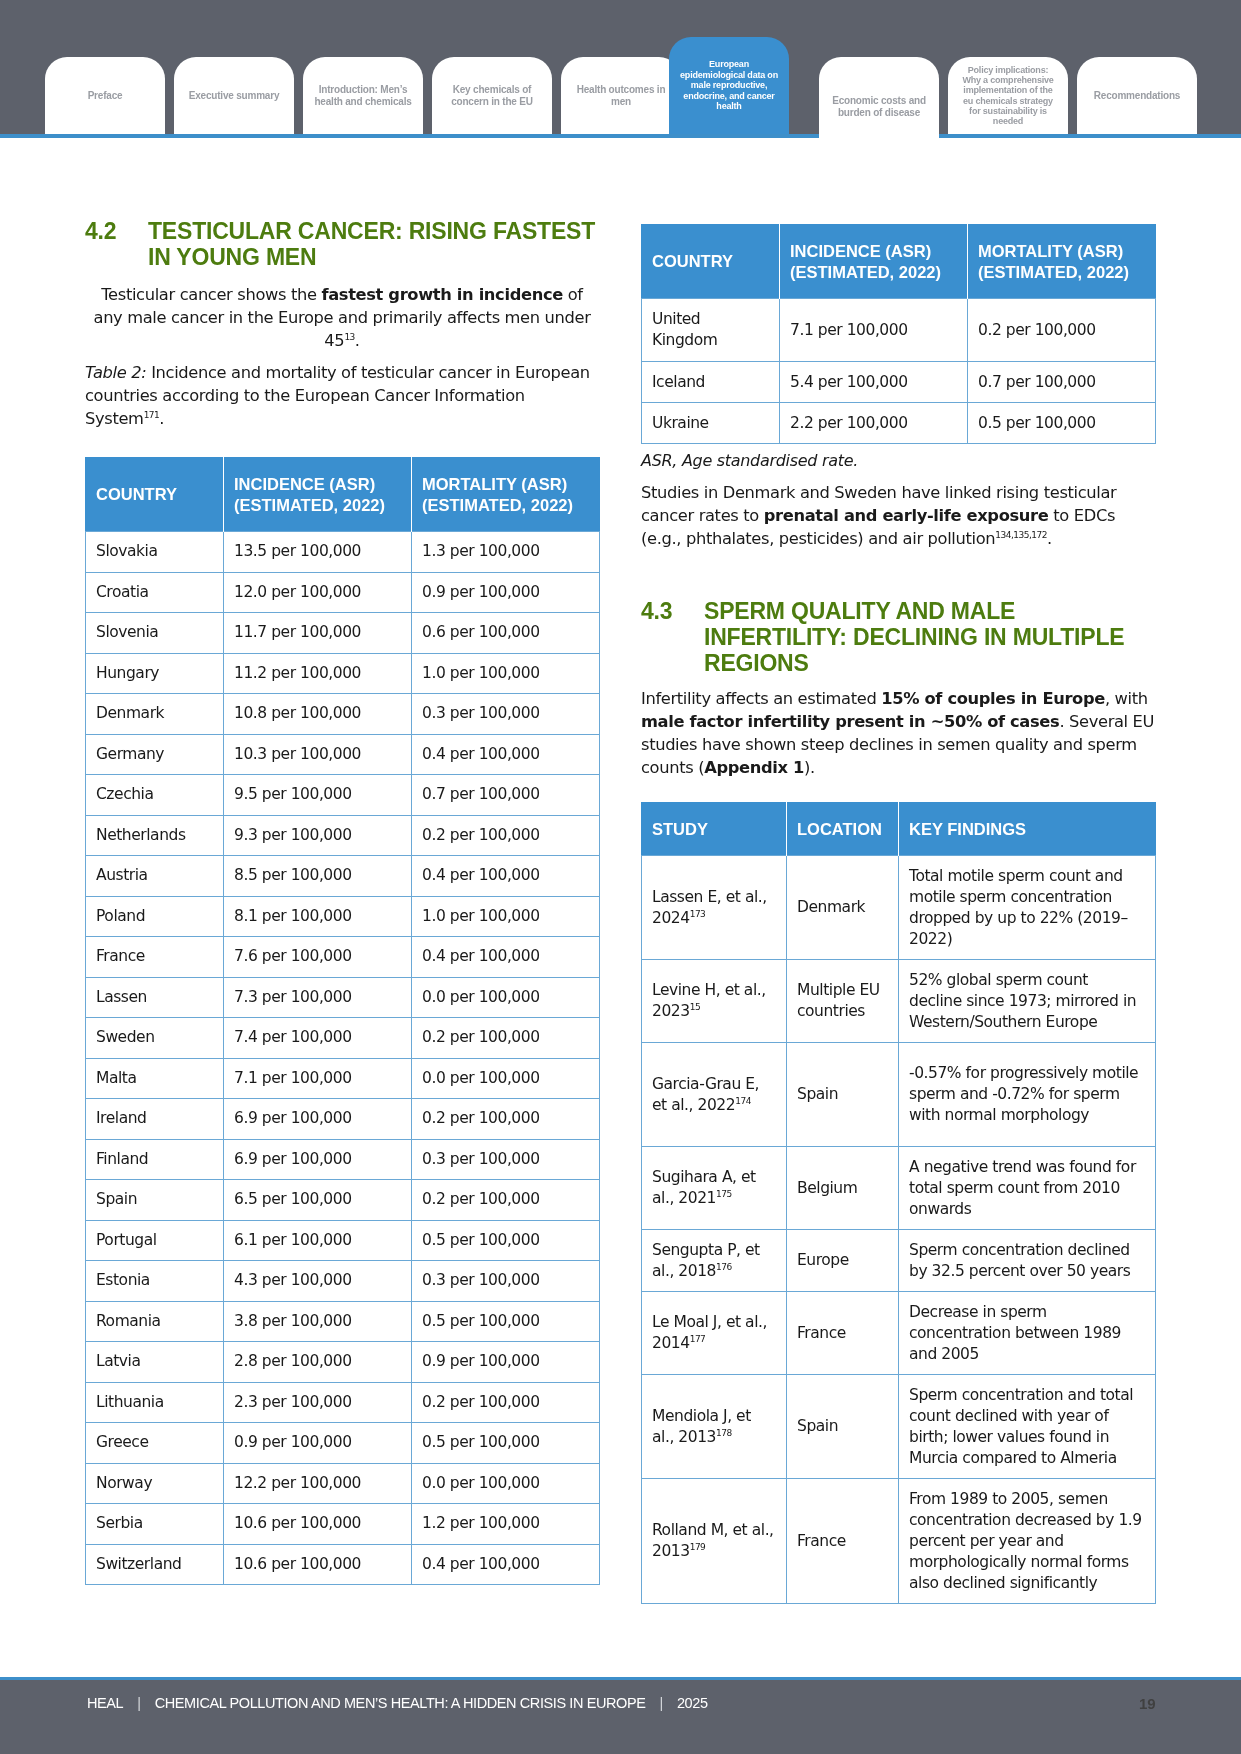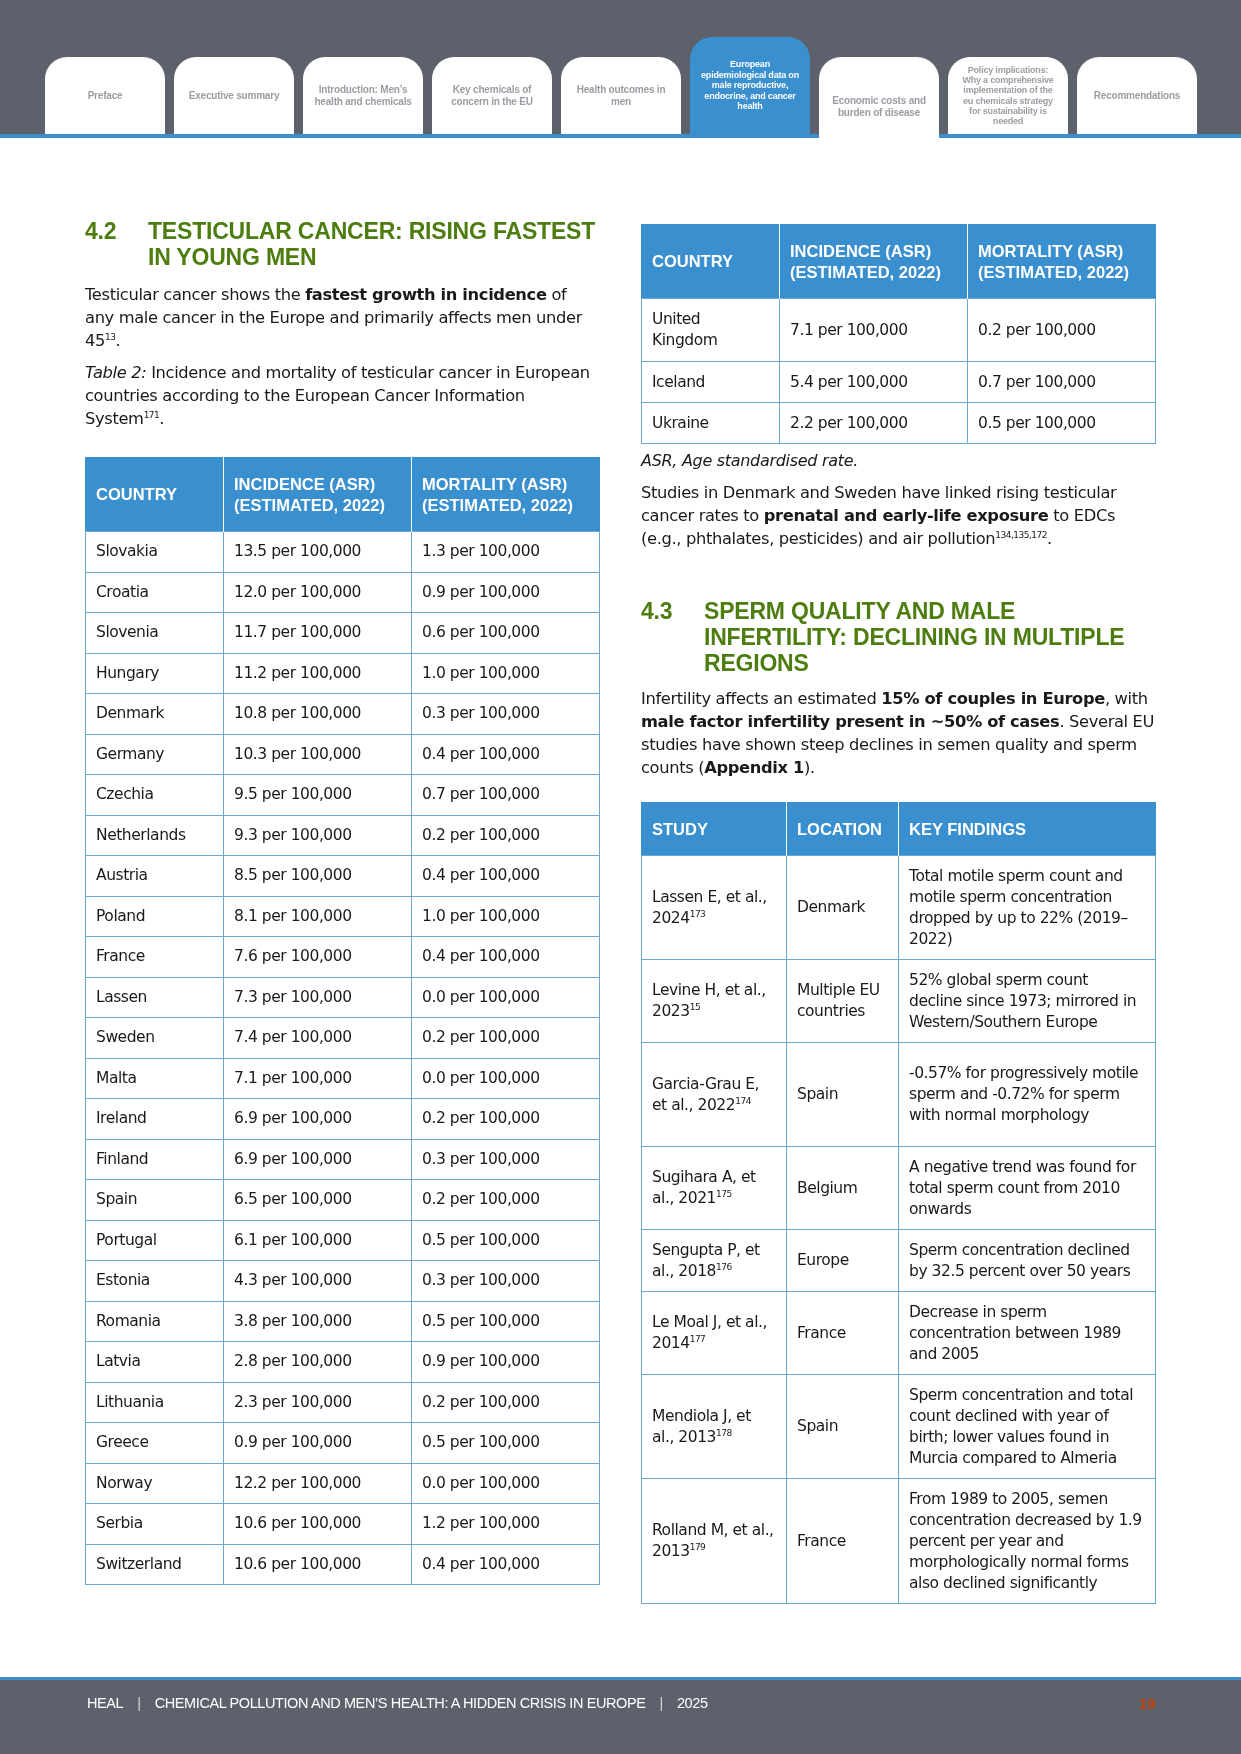--- a/index.html
+++ b/index.html
@@ -44,21 +44,21 @@
     .t3 th { height: 53px; }
     .t3 td { font-size: 15.5px; line-height: 21px; }
 
     .caption-note { font-family: "DejaVu Sans", sans-serif; font-style: italic; font-size: 16px; line-height: 22px; margin-top: 6px; letter-spacing: -0.3px; }
 
     
     .footer-line { position: absolute; left: 0; top: 1677px; width: 1241px; height: 3px; background: #3d8fca; }
     .footer { position: absolute; left: 0; top: 1680px; width: 1241px; height: 74px; background: #5d616b; }
     .footer-text { position: absolute; left: 87px; top: 1695px; font-family: "Liberation Sans", sans-serif; font-size: 14.5px; color: #ffffff; letter-spacing: -0.4px; display: flex; gap: 14px; }
     .footer-sep { color: #d5d7db; }
-    .page-num { position: absolute; left: 1139px; top: 1695px; font-family: "Liberation Sans", sans-serif; font-weight: bold; font-size: 15px; color: #c2410c; }
+    .page-num { position: absolute; left: 1139px; top: 1695px; font-family: "Liberation Sans", sans-serif; font-weight: bold; font-size: 15px; color: #404040; }
   </style>
 </head>
 <body>
 
 <div class="topbar"></div>
 <div class="topbar-line"></div>
 <div class="tabs">
   <div class="tab" style="left:0;top:57px;height:77px;">
       <span>Preface</span>
     </div>
@@ -67,40 +67,40 @@
     </div>
   <div class="tab" style="left:258px;top:57px;height:77px;">
       <span>Introduction: Men’s health and chemicals</span>
     </div>
   <div class="tab" style="left:387px;top:57px;height:77px;">
       <span>Key chemicals of concern in the EU</span>
     </div>
   <div class="tab" style="left:516px;top:57px;height:77px;">
       <span>Health outcomes in men</span>
     </div>
-  <div class="tab active" style="left:645px;top:37px;height:97px;">
+  <div class="tab active" style="left:624px;top:37px;height:97px;">
       <span>European epidemiological data on male reproductive, endocrine, and cancer health</span>
     </div>
   <div class="tab" style="left:774px;top:57px;height:99px;">
       <span>Economic costs and burden of disease</span>
     </div>
   <div class="tab small" style="left:903px;top:57px;height:77px;text-align:center;">
       <span>Policy implications: Why a comprehensive implementation of the eu chemicals strategy for sustainability is needed</span>
     </div>
   <div class="tab" style="left:1032px;top:57px;height:77px;">
       <span>Recommendations</span>
     </div>
 </div>
 
 <div class="col-left">
   <h2 class="sec-head">
     <span class="sec-num">4.2</span>
     <span class="sec-title">TESTICULAR CANCER: RISING FASTEST IN YOUNG MEN</span>
   </h2>
-  <p class="body" style="margin-top:13px;"><span>Testicular cancer shows the </span><b>fastest growth in incidence</b><span> of any male cancer in the Europe and primarily affects men under 45</span><sup>13</sup><span>.</span></p>
+  <p class="body" style="margin-top:13px;text-align:center;"><span>Testicular cancer shows the </span><b>fastest growth in incidence</b><span> of any male cancer in the Europe and primarily affects men under 45</span><sup>13</sup><span>.</span></p>
   <p class="body" style="margin-top:9px;"><i>Table 2:</i><span> Incidence and mortality of testicular cancer in European countries according to the European Cancer Information System</span><sup>171</sup><span>.</span></p>
 
   <table class="t1" style="margin-top:27px;">
     <colgroup>
         <col style="width:138px">
         <col style="width:188px">
         <col style="width:188px">
       </colgroup>
     <thead>
       <tr>

